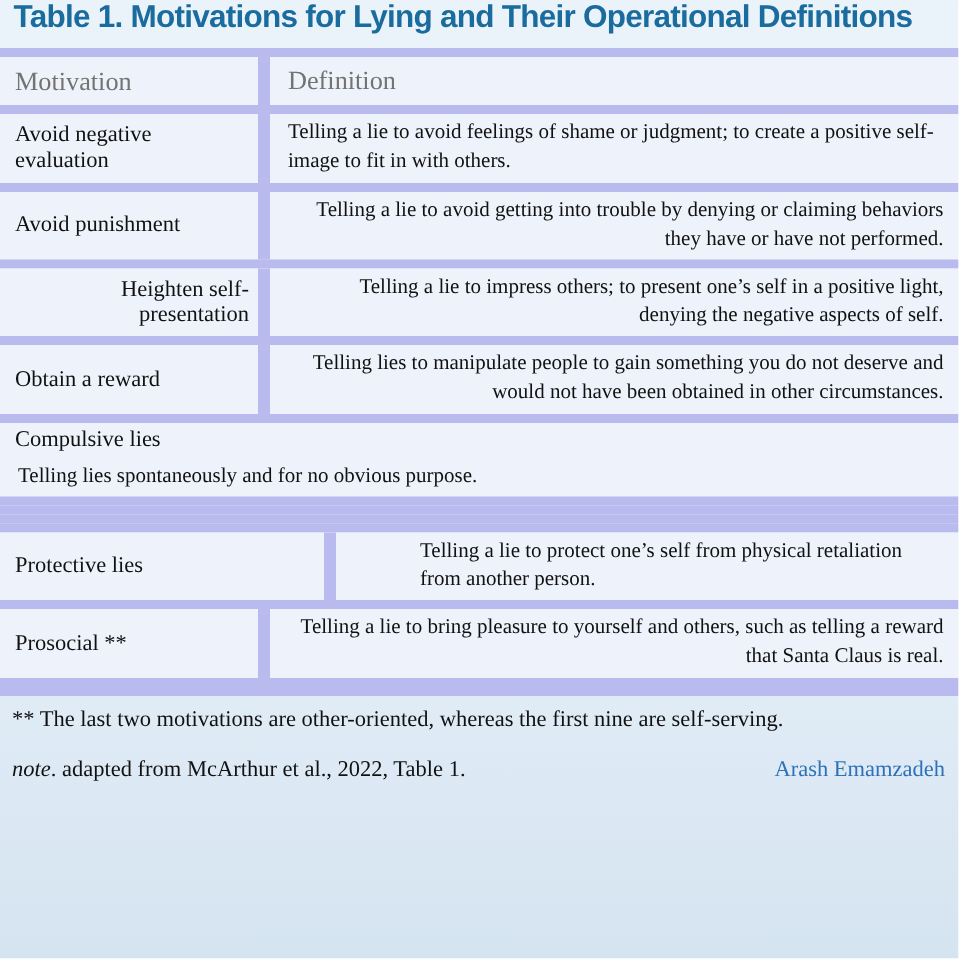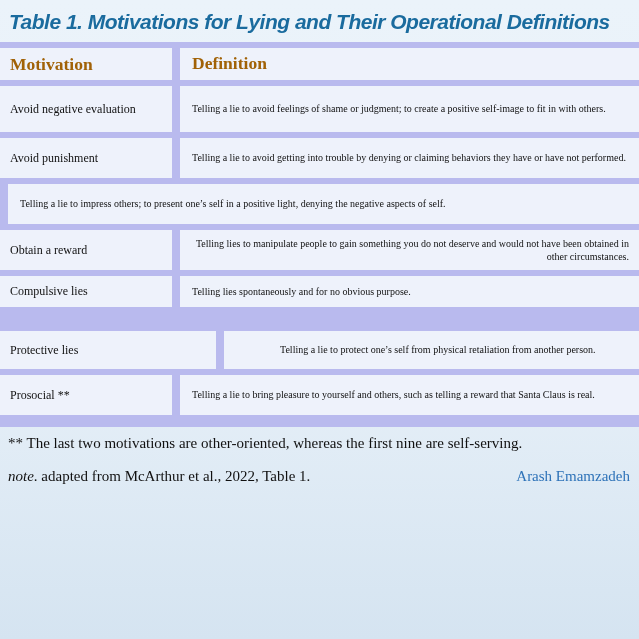--- a/index.html
+++ b/index.html
@@ -5,49 +5,48 @@
   * { margin: 0; padding: 0; box-sizing: border-box; }
   html, body { width: 639px; height: 639px; overflow: hidden; }
   .page {
     width: 639px; height: 639px;
     background: linear-gradient(180deg, #ebf3fa 0%, #e7f0f8 55%, #d5e4f1 100%);
     font-family: "Liberation Serif", serif;
     color: #111111;
     display: flex; flex-direction: column;
   }
   .title {
-    padding: 10px 10px 8px 9px;
+    padding: 0 10px 8px 9px;
     font-family: "Liberation Sans", sans-serif;
     font-weight: 700;
     font-size: 21px;
     letter-spacing: -0.5px;
     color: #1a6b9e;
     white-space: nowrap;
-    font-style: italic;
   }
   .tbl { display: flex; flex-direction: column; }
   .sep { height: 6px; background: #b9baee; flex: none; }
   .trow { display: flex; background: #eef2fb; align-items: stretch; }
   .cell-left {
     width: 172px; flex: none;
     padding: 3px 6px 3px 10px;
     display: flex; align-items: center;
-    font-size: 12px;
+    font-size: 15px;
   }
   .vbar { width: 8px; flex: none; background: #b9baee; }
   .cell-right {
     flex: 1;
     padding: 4px 10px 4px 12px;
     display: flex; align-items: center;
-    font-size: 10px; line-height: 1.33;
+    font-size: 14px; line-height: 1.33;
   }
   .header-row .cell-left, .header-row .cell-right {
-    font-weight: 700; font-size: 17.5px; color: #a16207;
+    font-weight: 400; font-size: 17.5px; color: #737373;
   }
-  .mh31 { min-height: 31px; } .mh32 { min-height: 32px; }
+  .mh31 { min-height: 31px; flex-direction: column; } .mh32 { min-height: 32px; }
   .mh38 { min-height: 38px; gap: 44px; } .mh40 { min-height: 40px; text-align: right; }
   .mh42 { min-height: 42px; } .mh46 { min-height: 46px; }
   .footer { padding: 8px 9px 4px 8px; font-size: 15px; flex: 1; }
   .foot-line1 { margin-bottom: 16px; }
   .foot-line2 { display: flex; justify-content: space-between; align-items: baseline; }
   .note-label { font-style: italic; }
   .credit { color: #2d72b8; }
 </style>
 </head>
 <body>
@@ -74,20 +73,21 @@
     <div class="sep"></div>
 
     <div class="trow mh40">
       <div class="cell-left">Avoid punishment</div>
       <div class="vbar"></div>
       <div class="cell-right">Telling a lie to avoid getting into trouble by denying or claiming behaviors they have or have not performed.</div>
     </div>
     <div class="sep"></div>
 
     <div class="trow mh40">
+      <div class="cell-left">Heighten self-presentation</div>
       <div class="vbar"></div>
       <div class="cell-right">Telling a lie to impress others; to present one’s self in a positive light, denying the negative aspects of self.</div>
     </div>
     <div class="sep"></div>
 
     <div class="trow mh40">
       <div class="cell-left">Obtain a reward</div>
       <div class="vbar"></div>
       <div class="cell-right">Telling lies to manipulate people to gain something you do not deserve and would not have been obtained in other circumstances.</div>
     </div>

